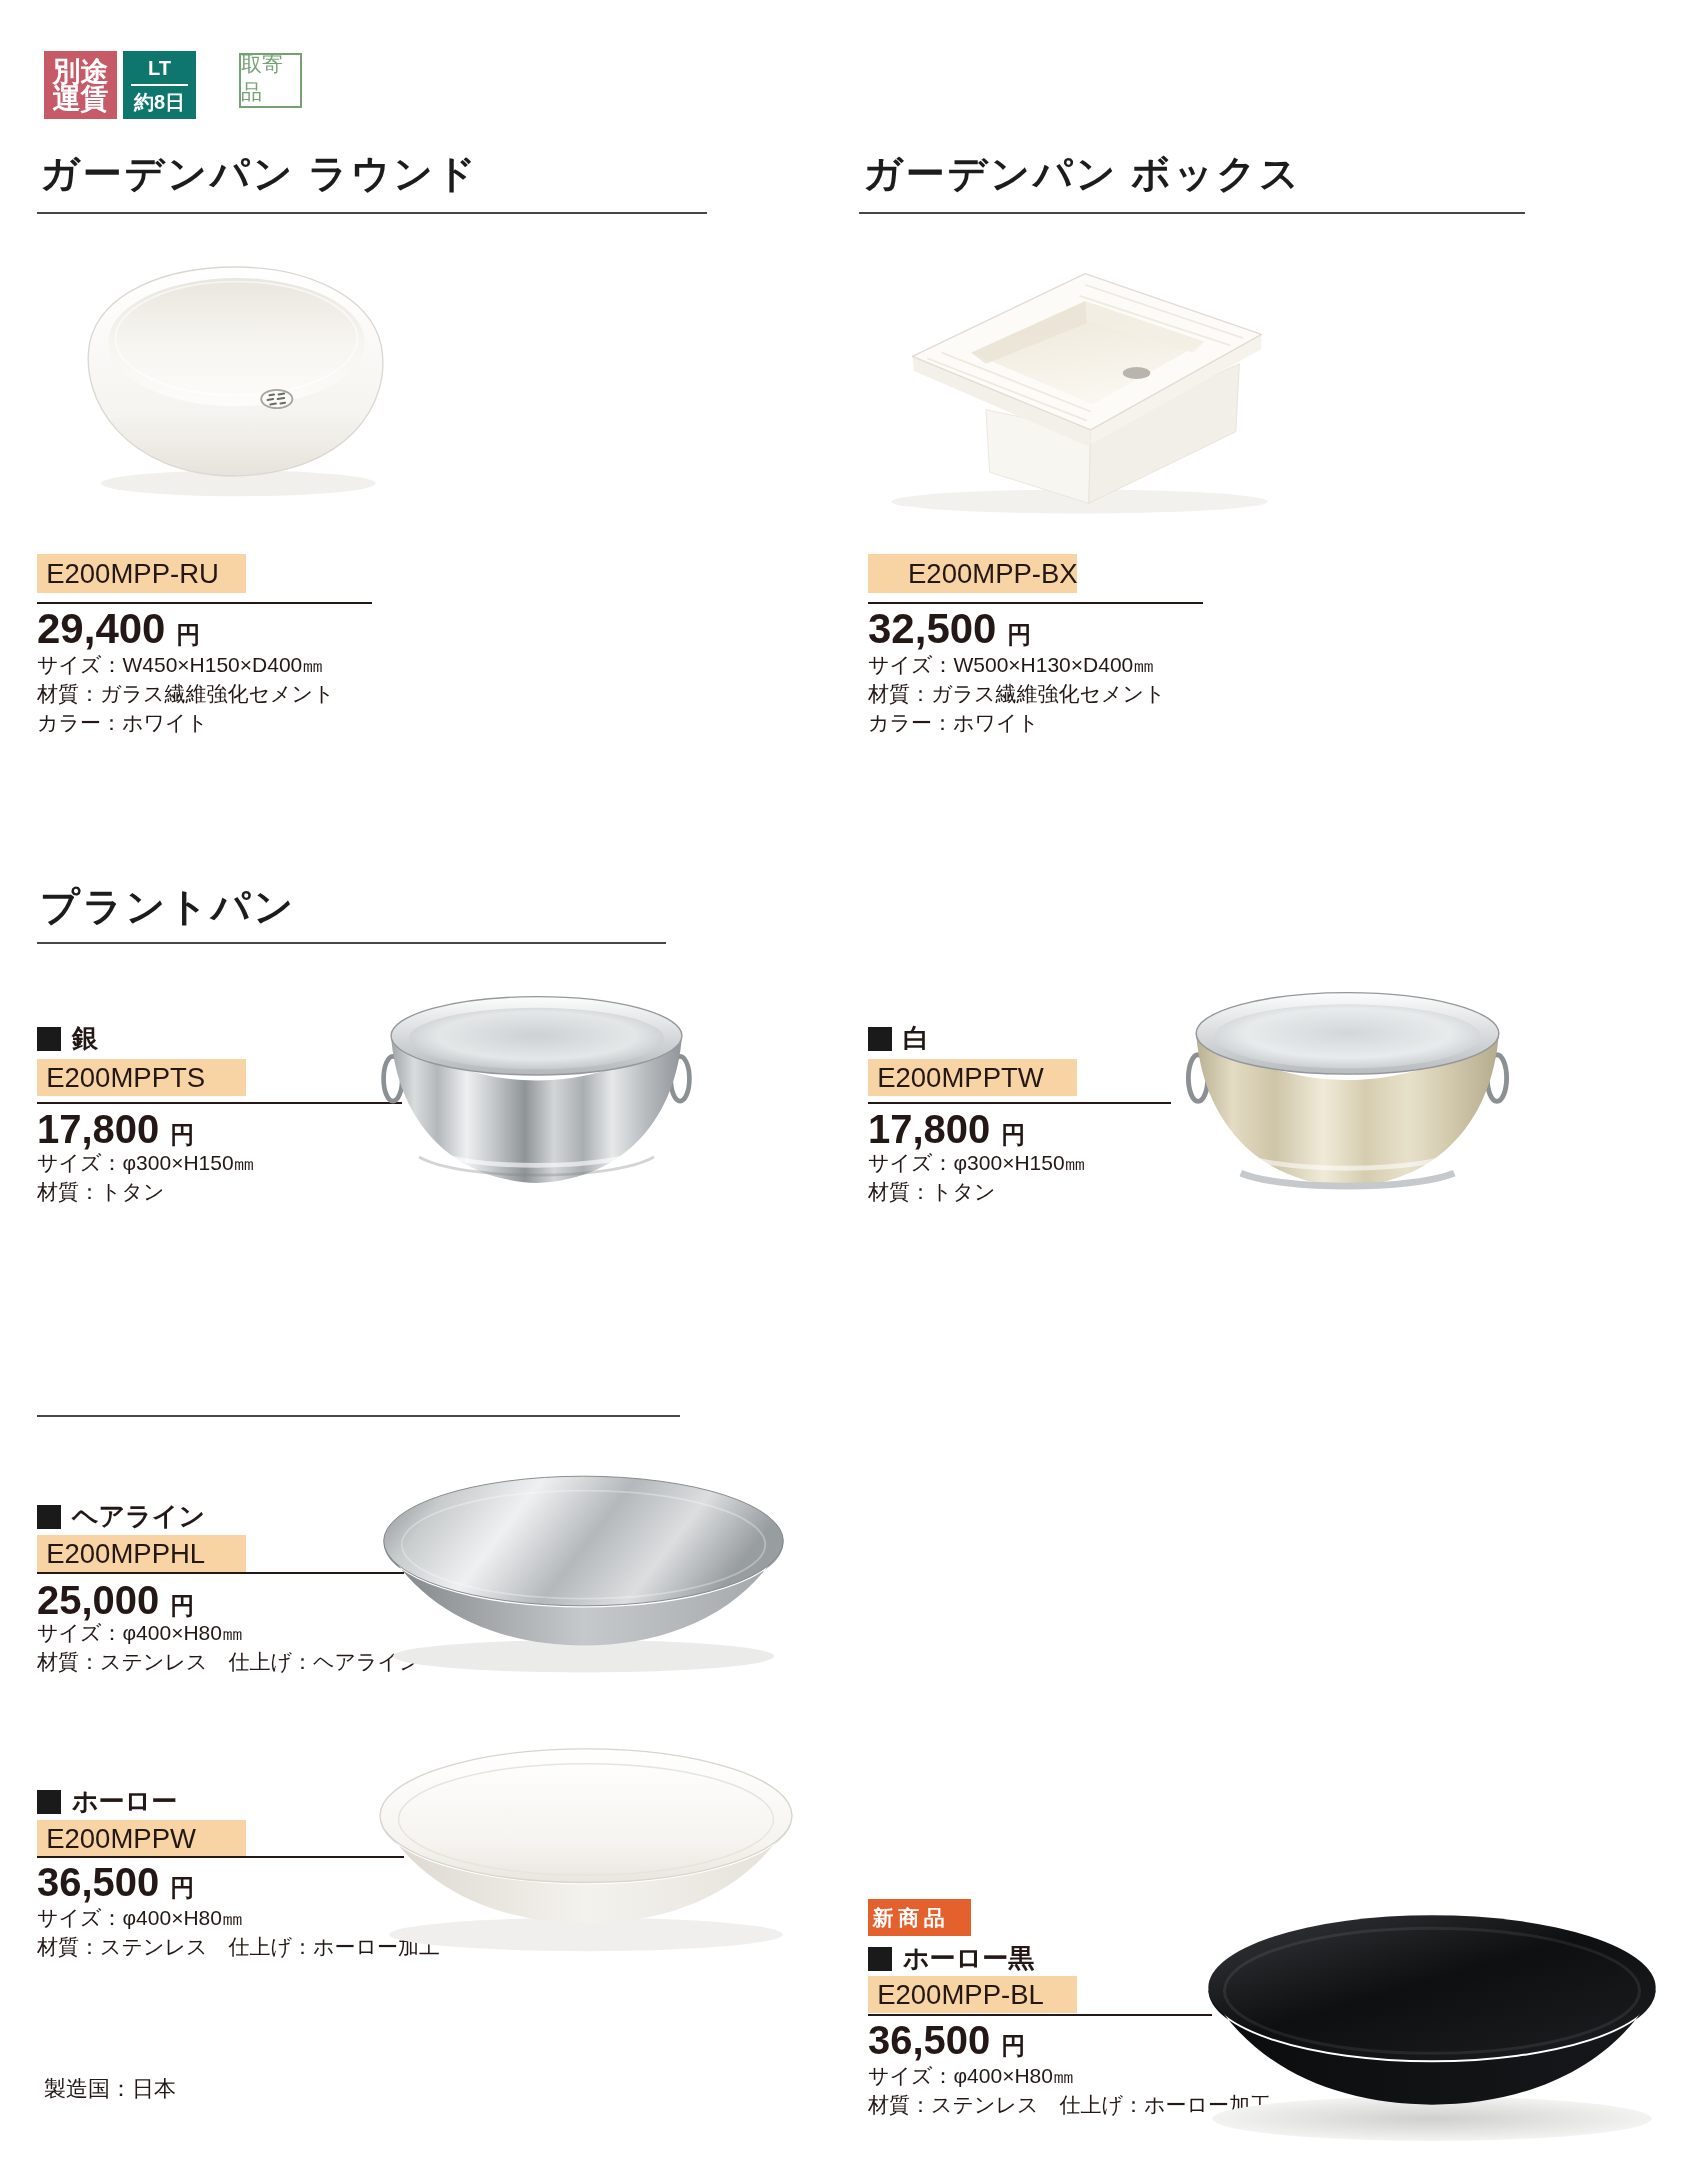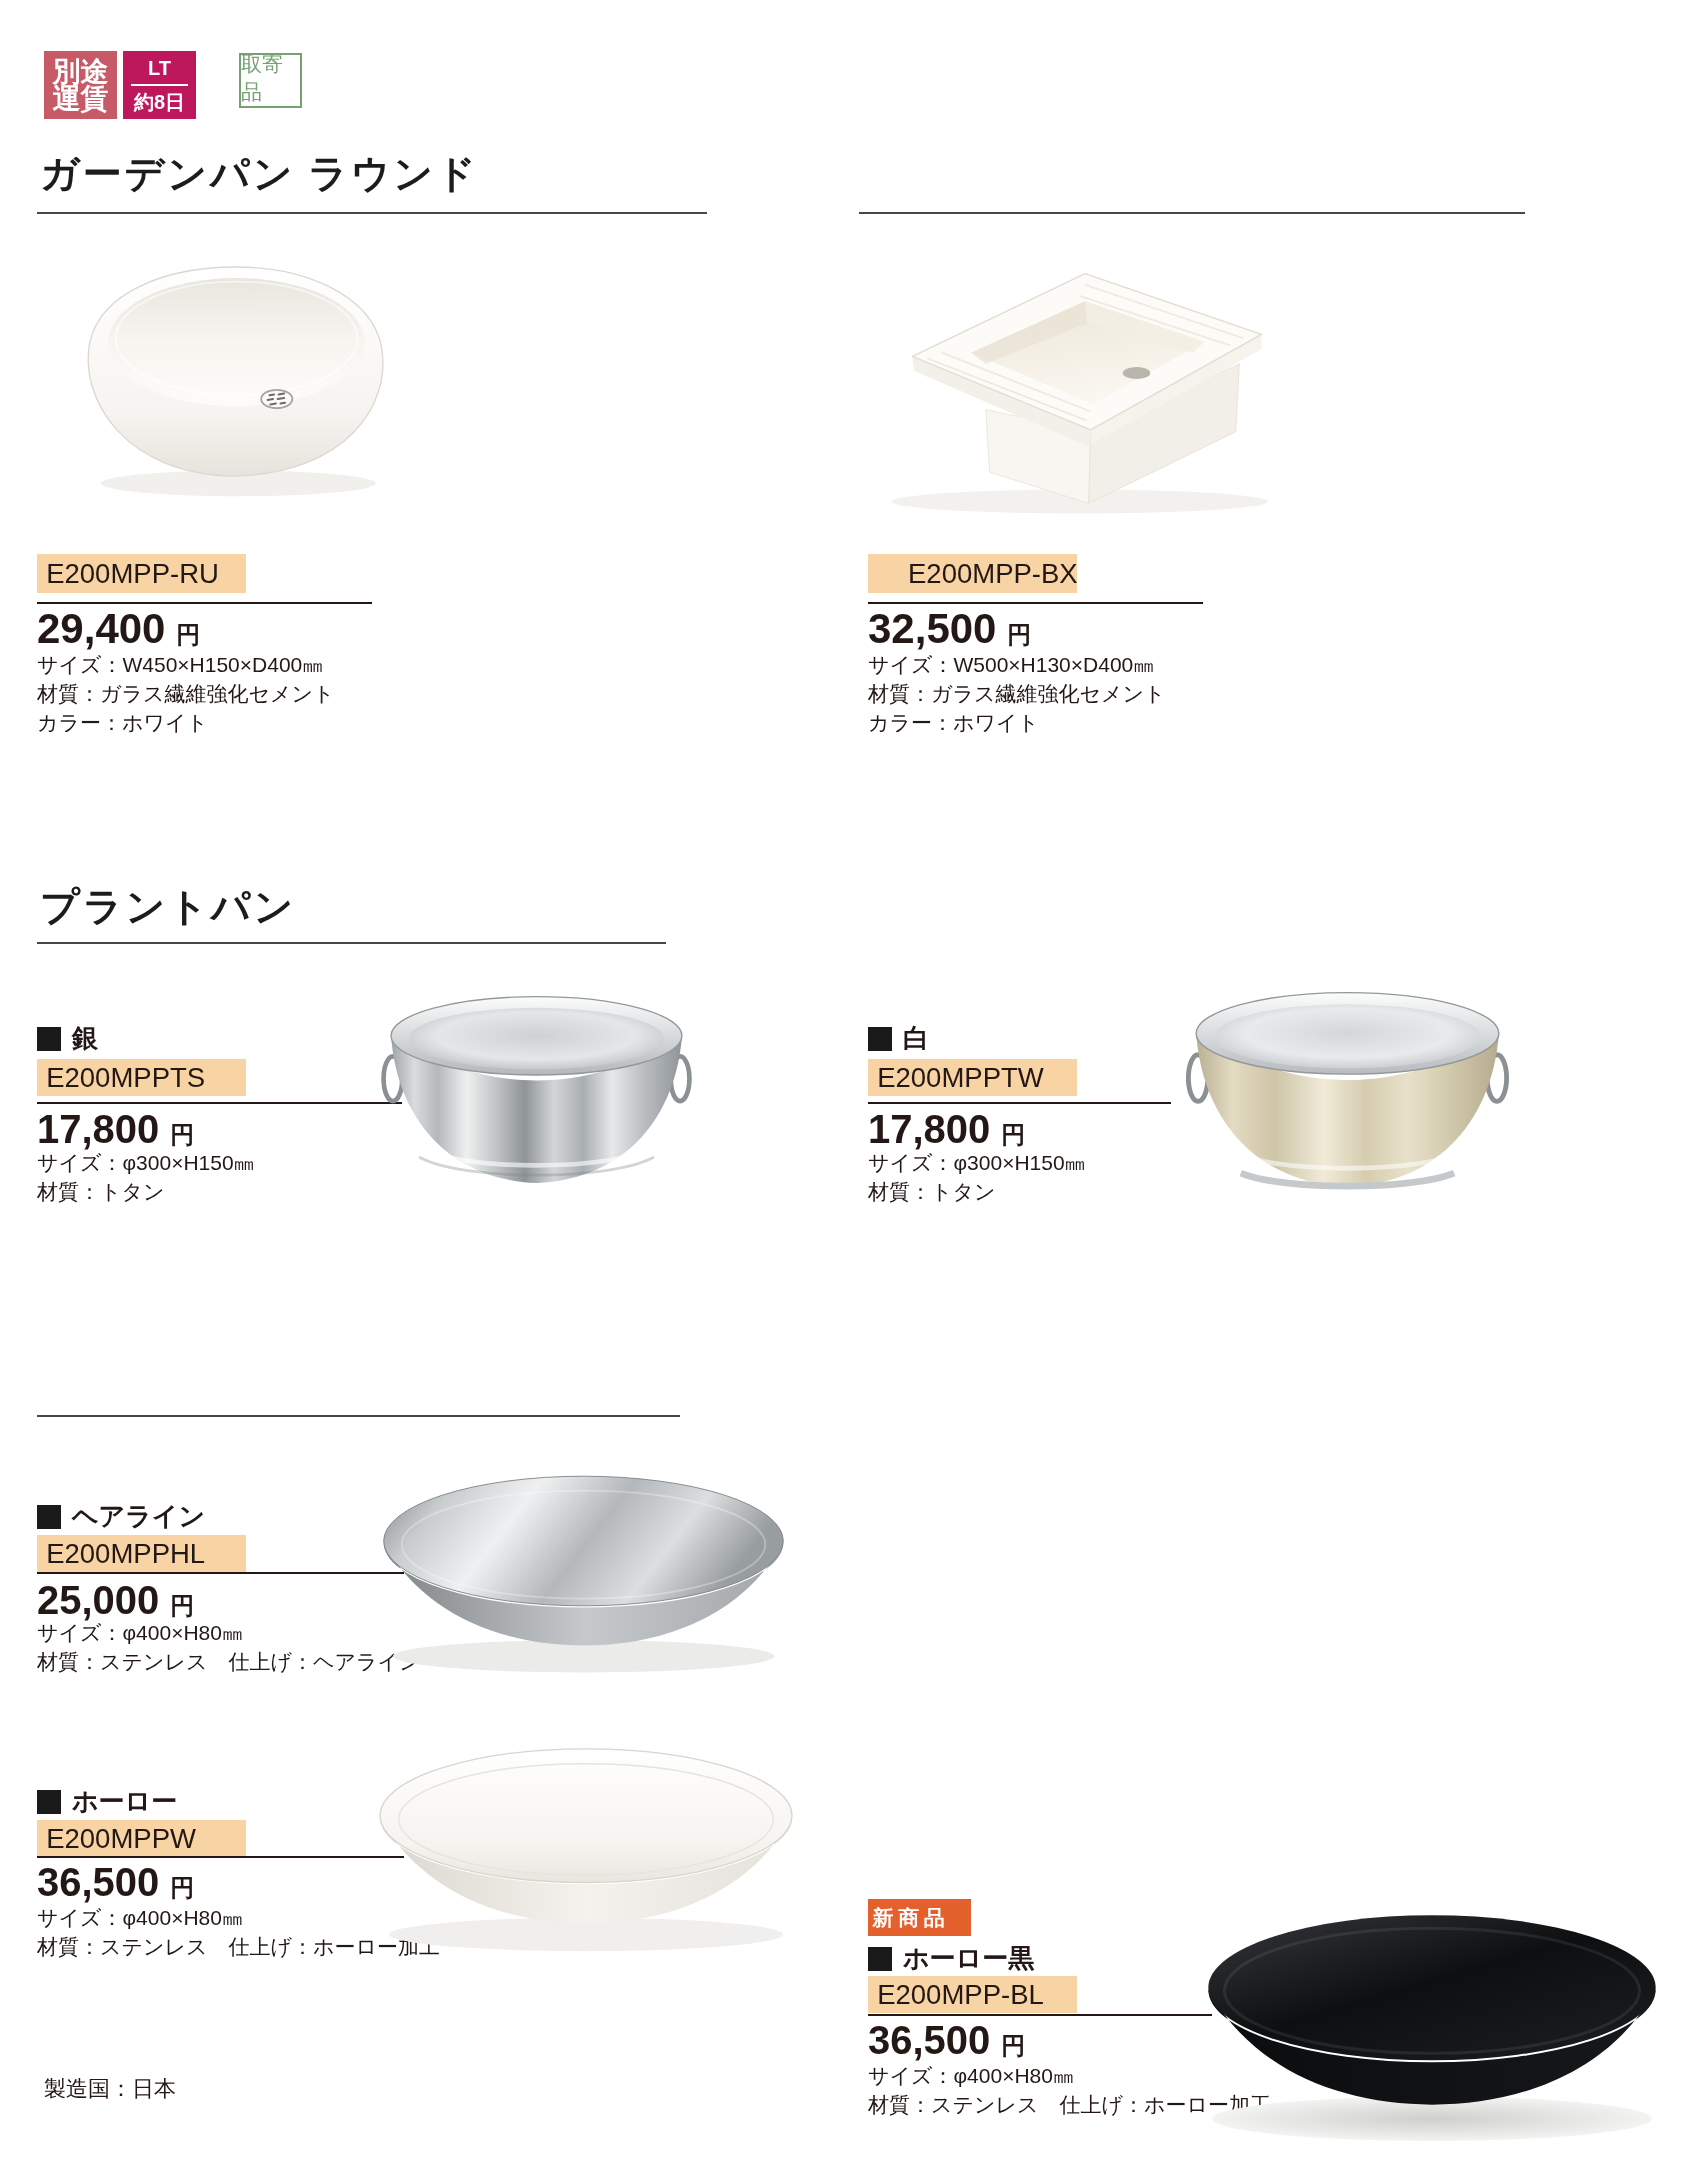--- a/index.html
+++ b/index.html
@@ -3,21 +3,21 @@
 <meta charset="utf-8">
 <style>
   html,body{margin:0;padding:0;background:#ffffff;}
   .page{position:relative;width:1684px;height:2175px;background:#ffffff;overflow:hidden;
         font-family:"Liberation Sans","DejaVu Sans",sans-serif;color:#231815;}
   .abs{position:absolute;}
   
   .badge{display:flex;flex-direction:column;align-items:center;justify-content:center;
          font-weight:bold;text-align:center;}
   .badge-red{width:73px;height:68px;background:#C65A66;color:#fff;font-size:28px;line-height:27.5px;}
-  .badge-green{width:73px;height:68px;background:#be185d;color:#fff;font-size:20px;line-height:24px;}
+  .badge-green{width:73px;height:68px;background:#0f766e;color:#fff;font-size:20px;line-height:24px;}
   .badge-green .bdiv{width:57px;height:1.8px;background:#ffffff;margin:3.7px 0;}
   .badge-outline{width:59px;height:51px;background:#fff;border:2.8px solid #76A273;color:#76A273;
                  font-size:21px;display:flex;align-items:flex-end;justify-content:center;}
   
   .sec-title{font-family:"Liberation Serif","DejaVu Serif",serif;font-size:39px;font-weight:600;
              letter-spacing:2.8px;color:#1c1c1c;margin:0;white-space:nowrap;}
   .rule{height:1.8px;background:#4a4644;}
   
   .code-badge{background:#F8D4A4;width:209px;height:39px;font-size:27.5px;line-height:39px;
               padding-left:9.2px;box-sizing:border-box;white-space:nowrap;}
@@ -91,20 +91,21 @@
   <div class="abs price" style="left:37px;top:608px;">
     <span class="num">29,400</span>
     <span class="unit">円</span>
   </div>
   <div class="abs specs" style="left:37px;top:650px;">
     <div>サイズ：W450×H150×D400㎜</div>
     <div>材質：ガラス繊維強化セメント</div>
     <div>カラー：ホワイト</div>
   </div>
 
+  <h2 class="abs sec-title" style="left:863px;top:147px;">ガーデンパン ボックス</h2>
   <div class="abs rule" style="left:859px;top:212px;width:666px;"></div>
 
   <svg class="abs" style="left:859px;top:248px;" width="432" height="271" viewBox="0 0 470 295">
     <defs>
       <linearGradient id="bx-cav" x1="0" y1="0" x2="0.3" y2="1">
         <stop offset="0" stop-color="#ece6d7"></stop>
           <stop offset="1" stop-color="#faf7f0"></stop>
       </linearGradient>
     </defs>
     <ellipse cx="240" cy="276" rx="205" ry="13" fill="#f2f1ee"></ellipse>

